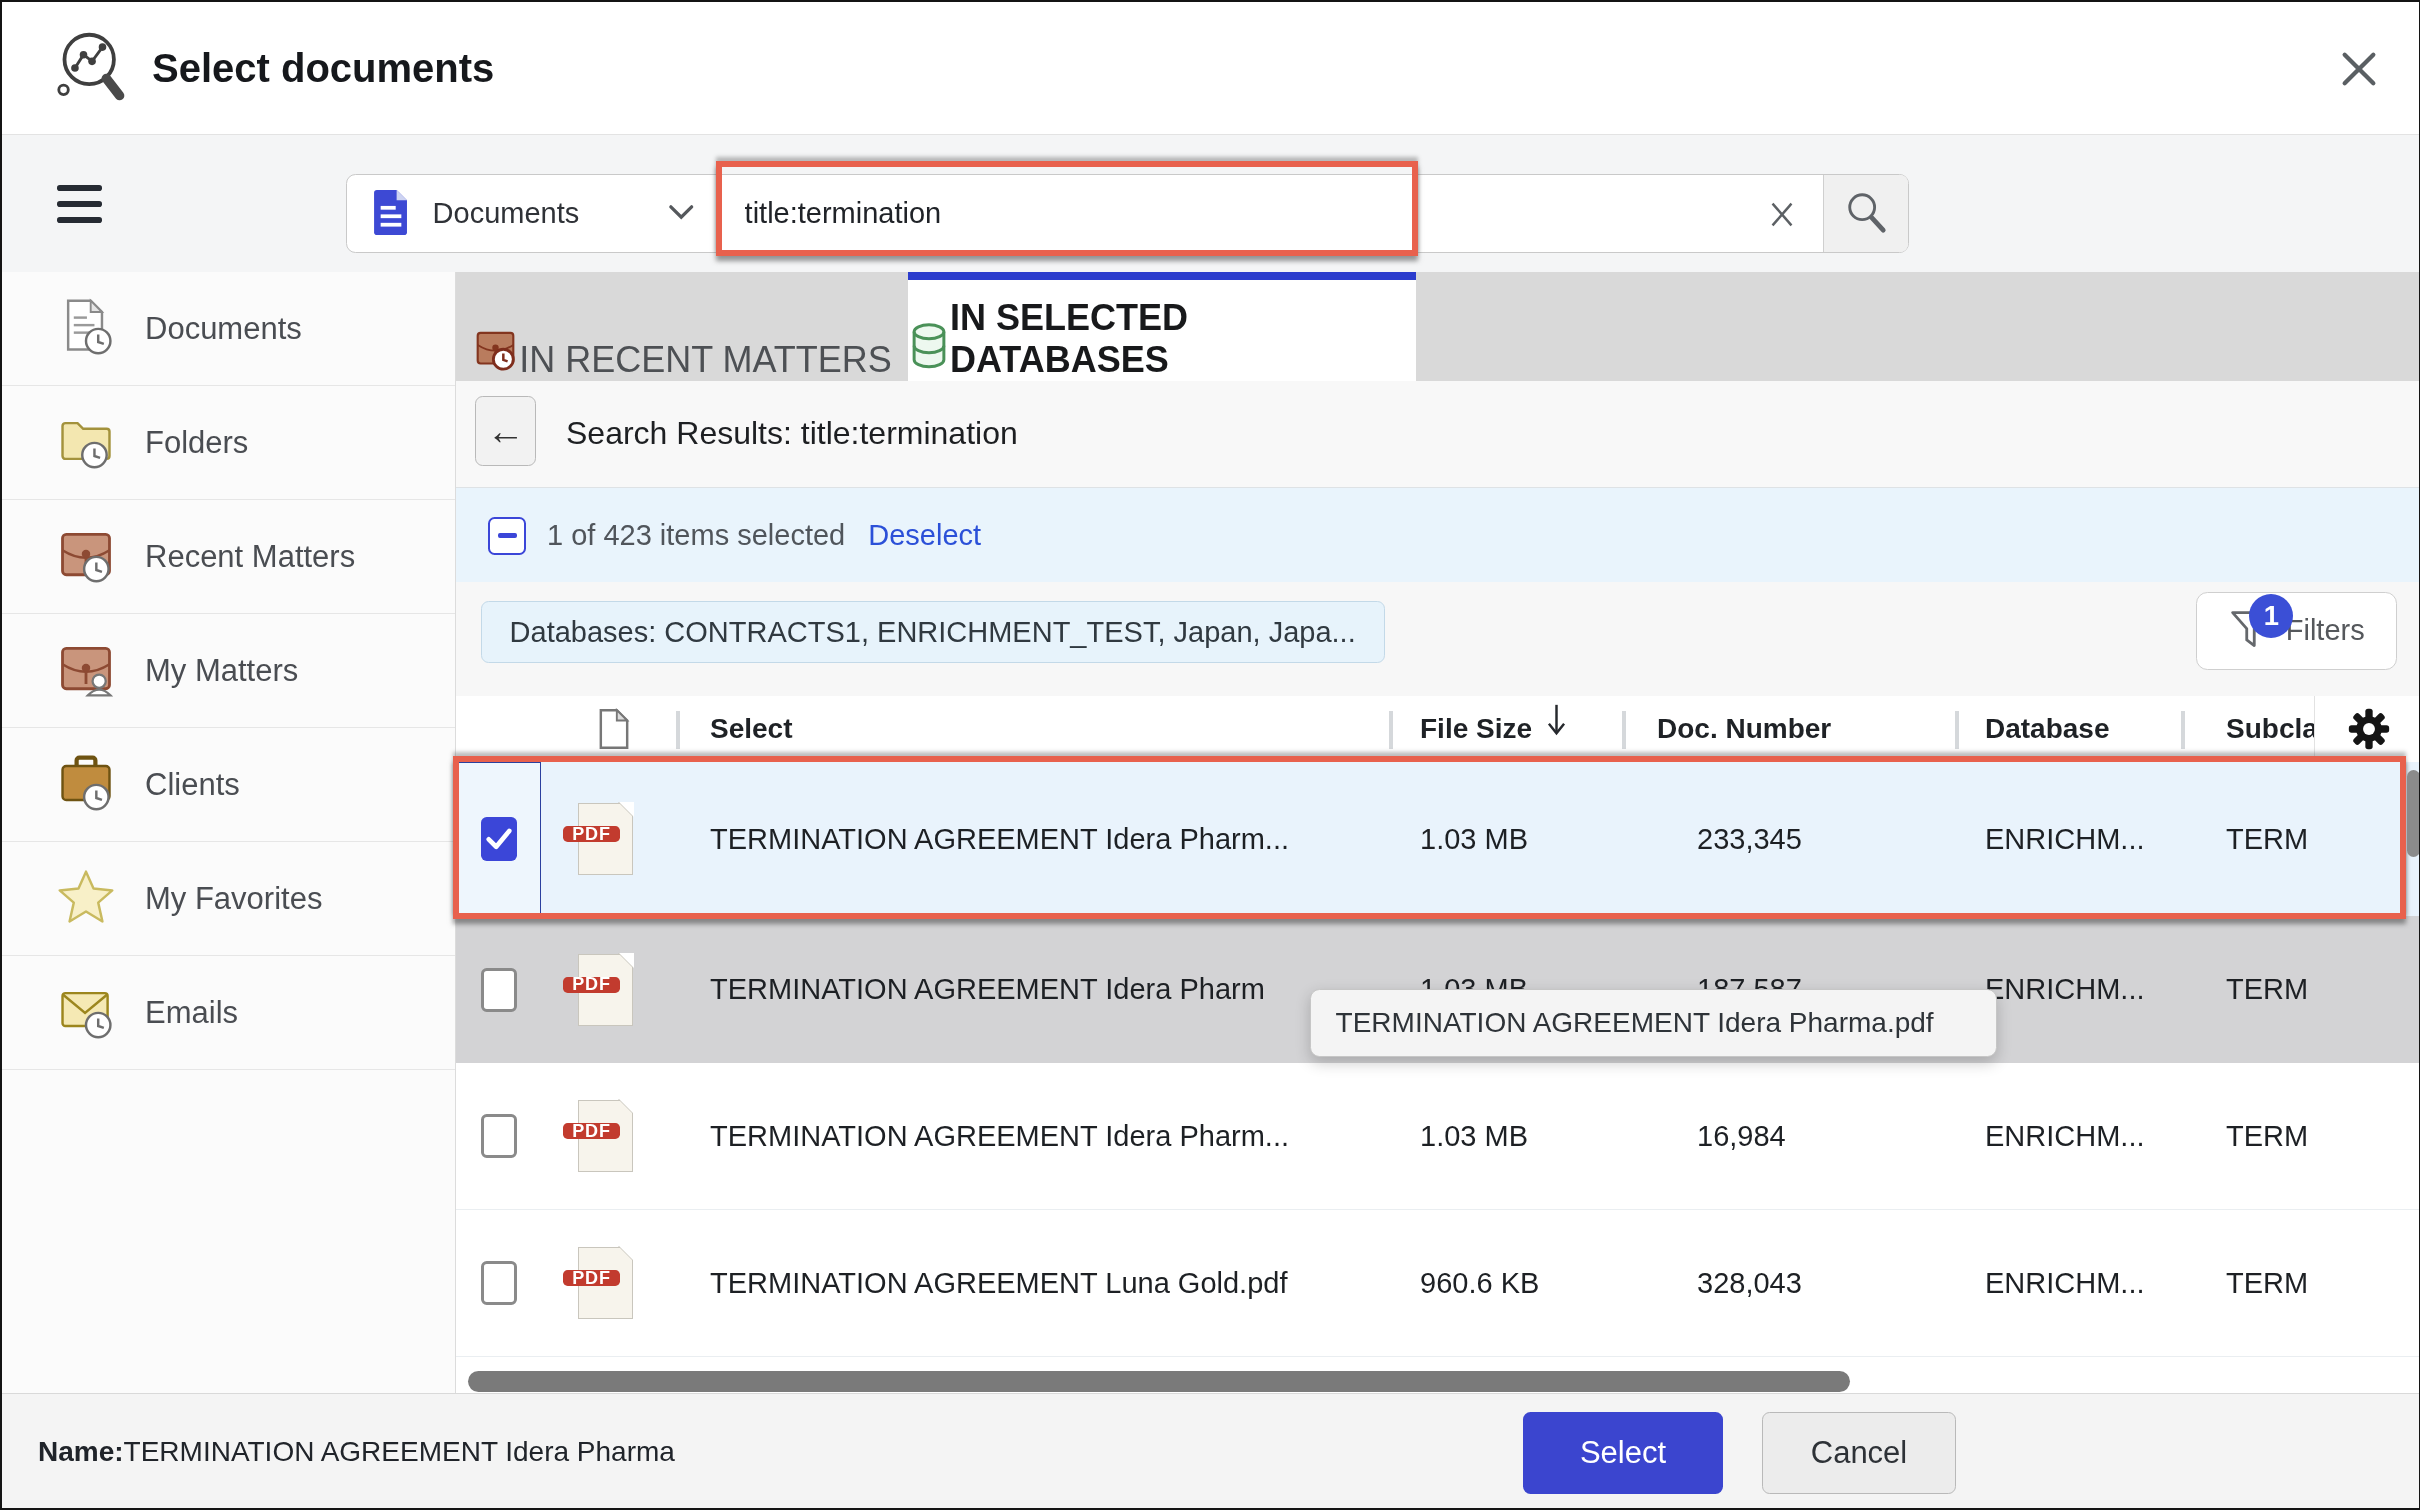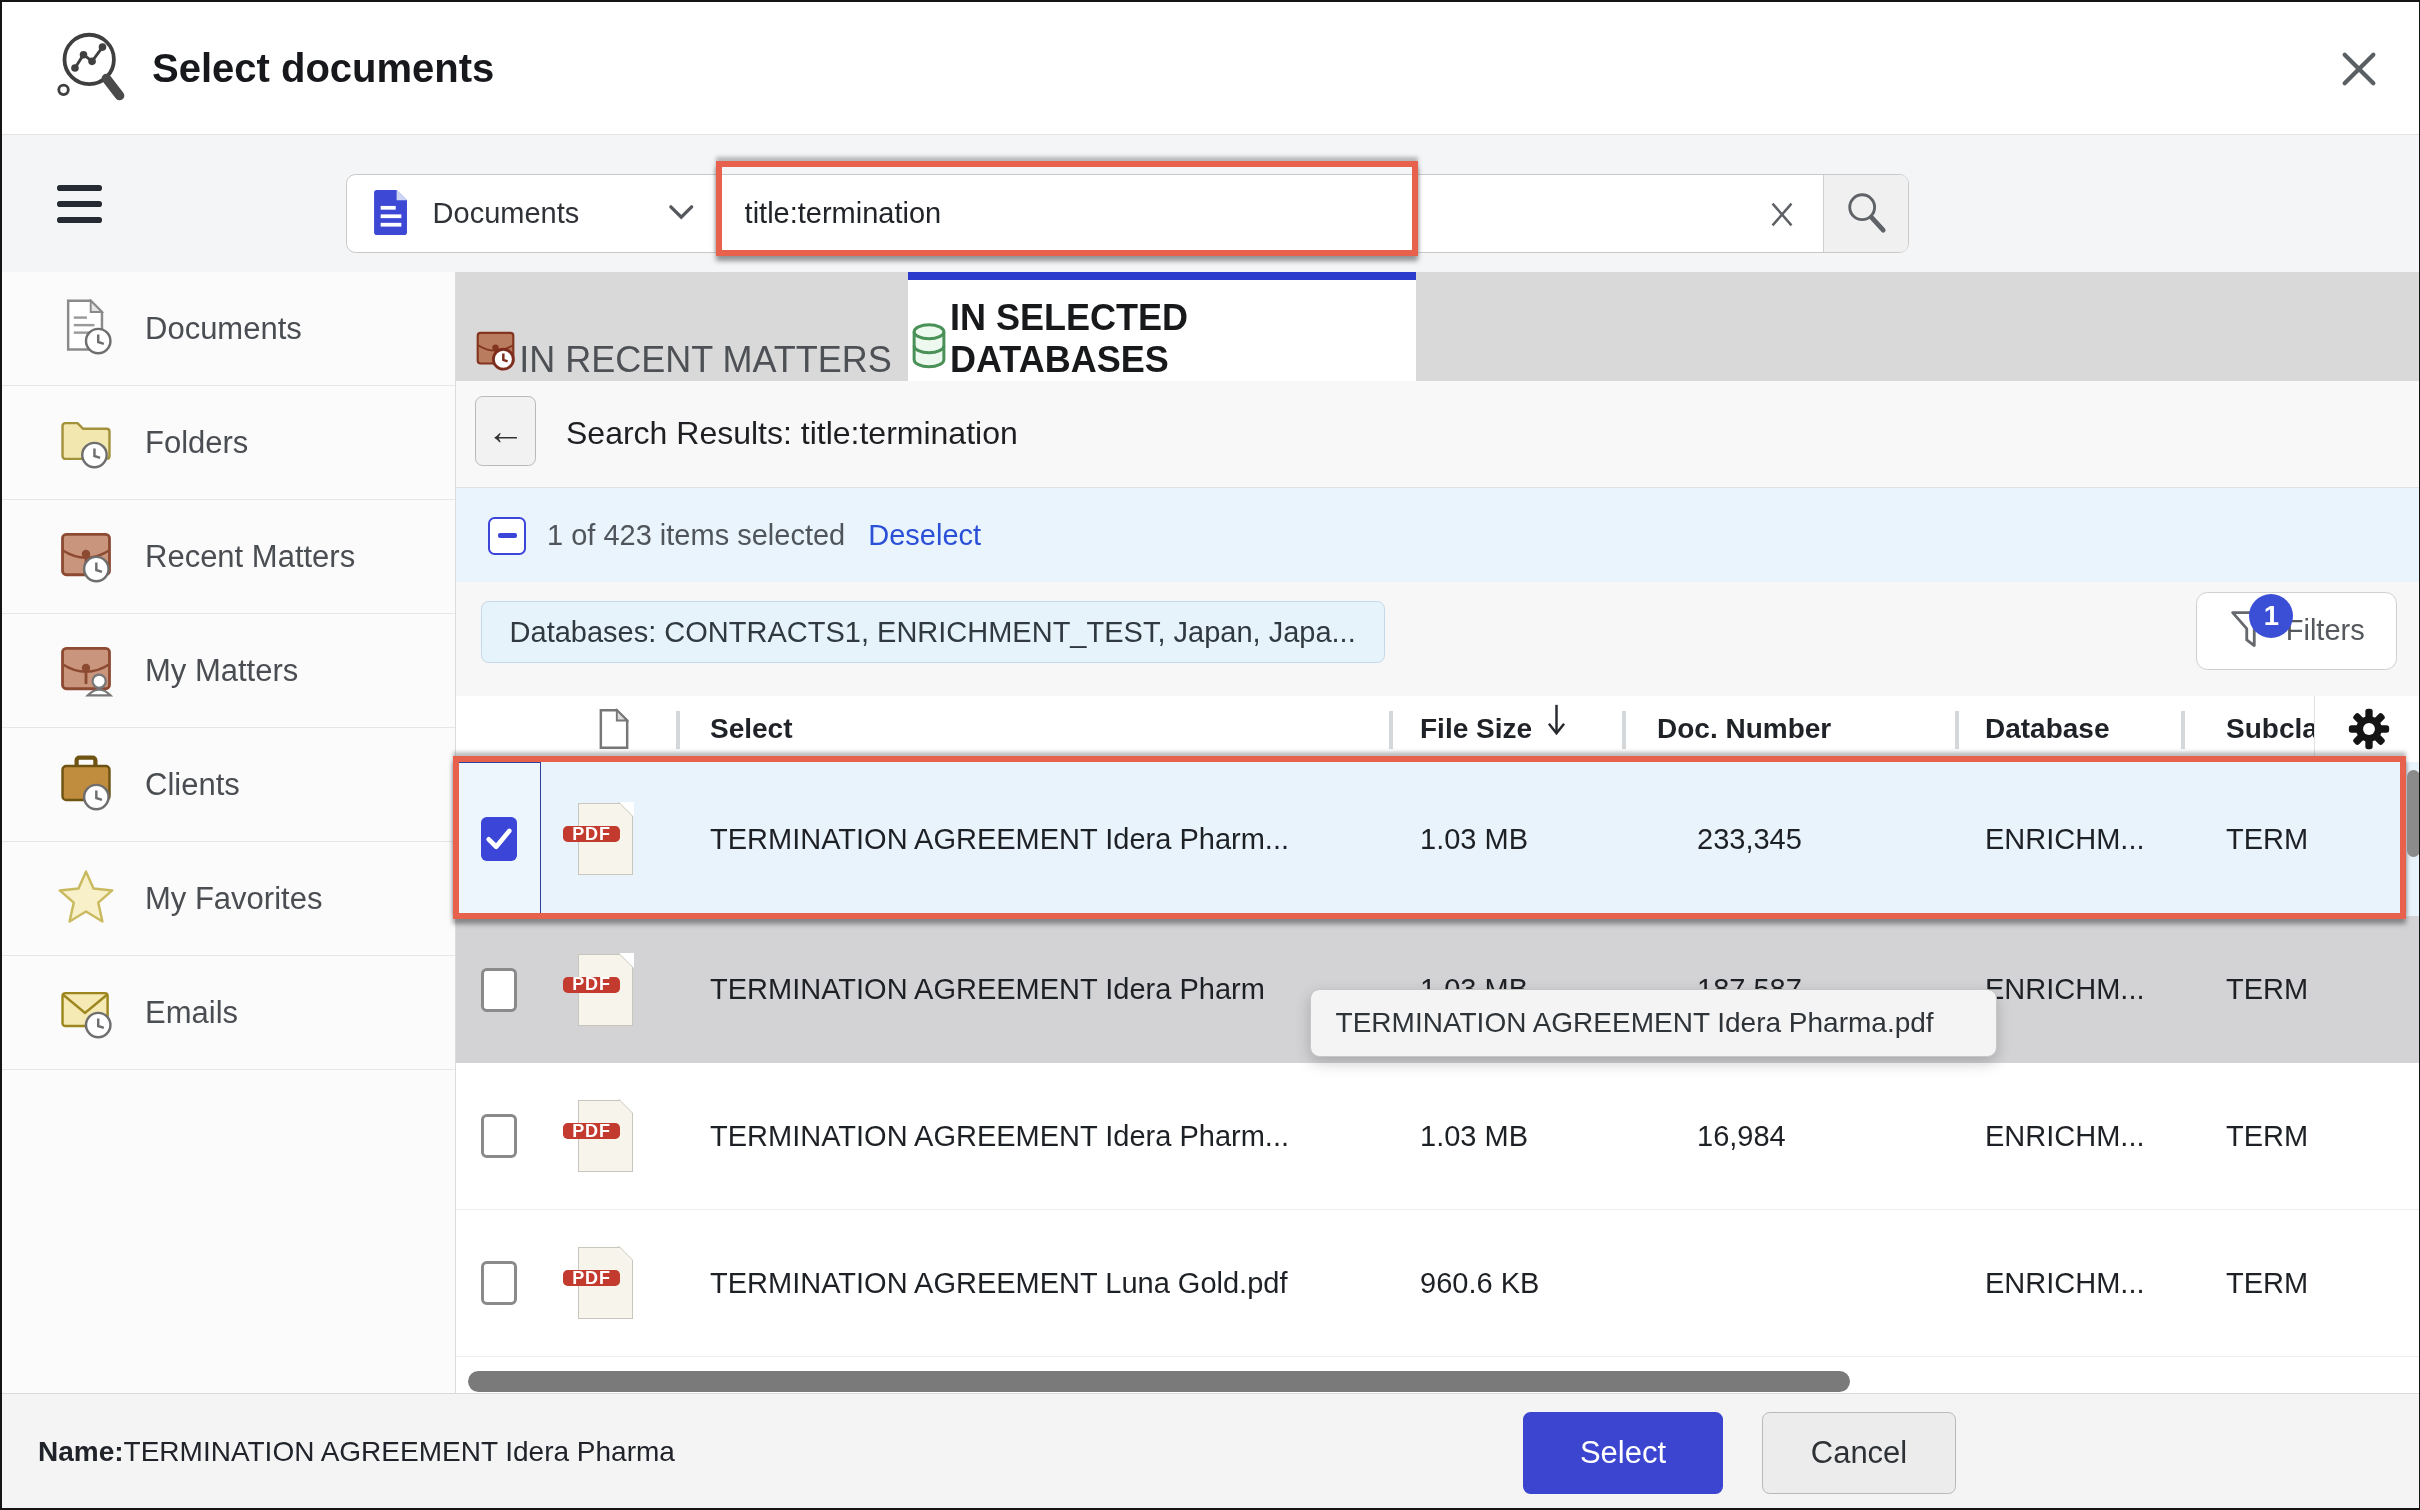--- a/index.html
+++ b/index.html
@@ -403,20 +403,21 @@
         </div>
         <div class="cell c-pdf">
           <span class="pdficon">
               <span class="page"></span>
               <span class="fold"></span>
               <span class="tag">PDF</span>
             </span>
         </div>
         <div class="cell c-title">TERMINATION AGREEMENT Luna Gold.pdf</div>
         <div class="cell c-size">960.6 KB</div>
+        <div class="cell c-doc">328,043</div>
         <div class="cell c-db">ENRICHM...</div>
         <div class="cell c-sub">TERM</div>
       </div>
 
     </div>
   </div>
 
   <div class="anno anno1"></div>
   <div class="anno anno2"></div>
   <div class="tooltip">TERMINATION AGREEMENT Idera Pharma.pdf</div>

